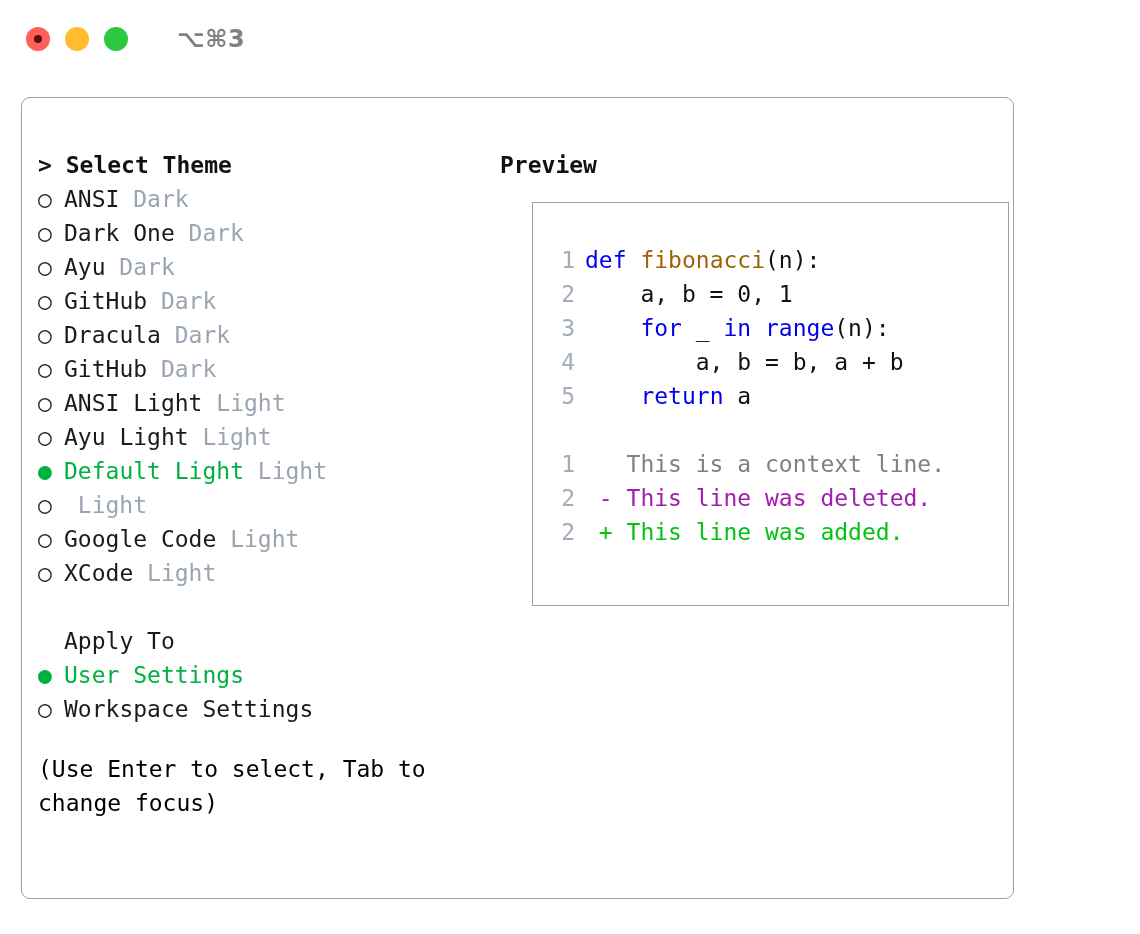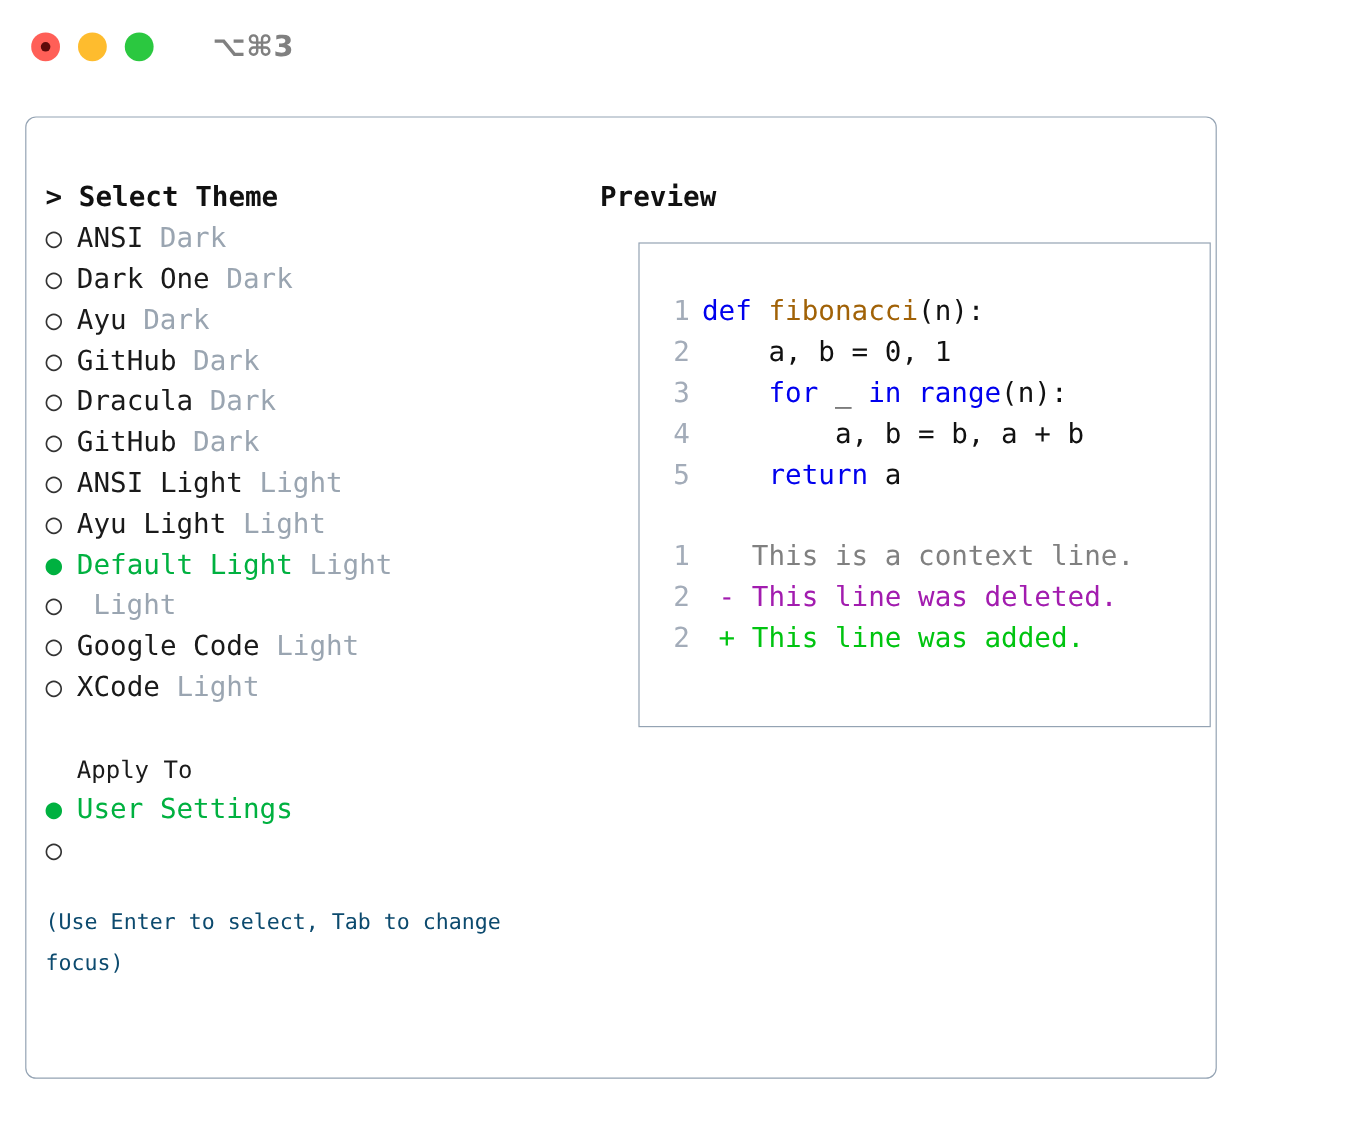--- a/index.html
+++ b/index.html
@@ -128,30 +128,30 @@
   .meta {
     color: #9AA5B1;
     margin-left: 0.6em;
   }
   .row.selected .meta { color: #9AA5B1; }
 
   .spacer-lg { height: 34px; }
   .spacer-md { height: 26px; }
 
   .apply-header {
-    font-size: 20px;
+    font-size: 23px;
     color: #1a1a1a;
     line-height: 34px;
     padding-left: 26px;
     white-space: pre;
   }
 
   .hint {
-    font-size: 18px;
-    color: #0c4a6e;
+    font-size: 23px;
+    color: #000000;
     line-height: 34px;
     width: 400px;
     white-space: pre-wrap;
   }
 
   
   .preview-box {
     position: absolute;
     left: 32px;
     top: 54px;
@@ -224,21 +224,21 @@
           <li class="row"><span class="marker">○</span><span class="label">Google Code</span><span class="meta">Light</span></li>
           <li class="row"><span class="marker">○</span><span class="label">XCode</span><span class="meta">Light</span></li>
         </ul>
 
       <div class="spacer-lg"></div>
 
       <div class="apply-header">Apply To</div>
 
       <ul class="list" id="apply-list">
           <li class="row selected"><span class="marker">●</span><span class="label">User Settings</span></li>
-          <li class="row"><span class="marker">○</span></li>
+          <li class="row"><span class="marker">○</span><span class="label">Workspace Settings</span></li>
         </ul>
 
       <div class="spacer-md"></div>
 
       <div class="hint">(Use Enter to select, Tab to change focus)</div>
     </div>
 
     <div class="right-col">
       <div class="section-header">Preview</div>
 

